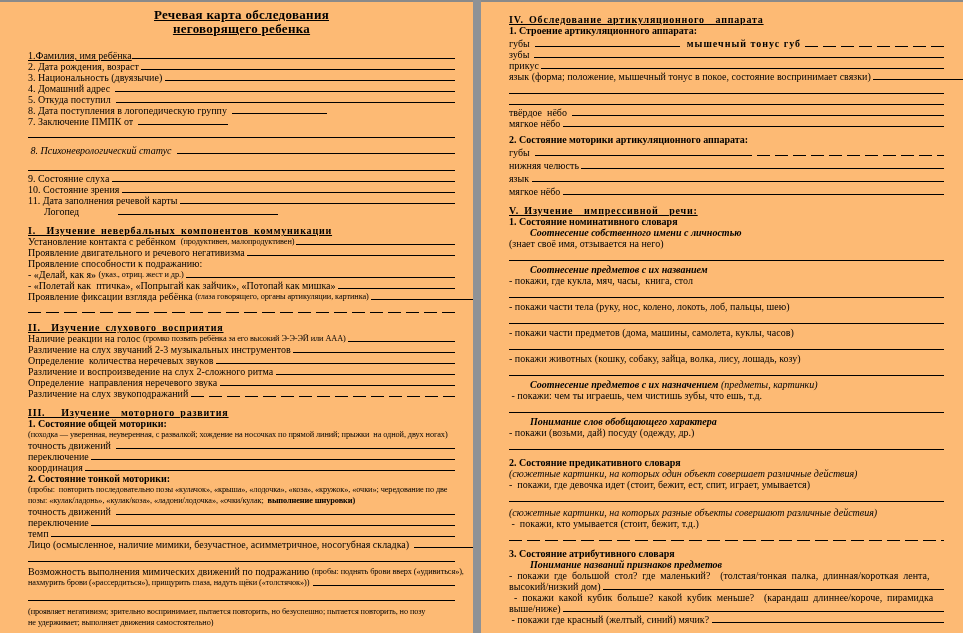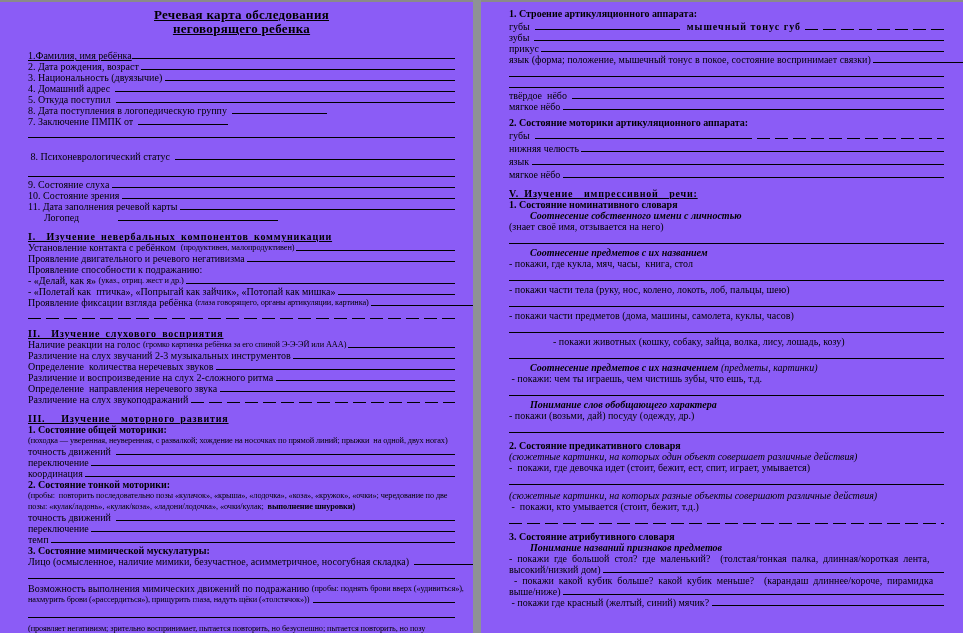--- a/index.html
+++ b/index.html
@@ -1,19 +1,19 @@
 <!DOCTYPE html>
 <html><head>
 <meta charset="utf-8">
 <style>
   html,body{margin:0;padding:0;background:#e8e8e8;}
   #screen{position:relative;width:963px;height:633px;background:#ffffff;overflow:hidden;
           font-family:"Liberation Serif","DejaVu Serif",serif;color:#000;}
   #topbar{position:absolute;top:0;left:0;width:100%;height:2px;background:#8a8a8a;}
-  .page{position:absolute;top:2px;bottom:0;overflow:hidden;background:#8b5cf6;box-sizing:border-box;}
+  .page{position:absolute;top:2px;bottom:0;overflow:hidden;background:#fdba74;box-sizing:border-box;}
   #page-left{left:0;width:473px;padding:6px 18px 0 28px;}
   #page-right{left:481px;width:482px;padding:6px 19px 0 28px;}
   #divider{position:absolute;top:0;left:473px;width:8px;height:633px;background:#8e9296;}
   .line{display:flex;align-items:flex-end;height:11px;line-height:11px;font-size:10px;white-space:pre;}
   .line.title{justify-content:center;height:14px;line-height:14px;}
   .line.title span{font-size:13px;font-weight:bold;text-decoration:underline;letter-spacing:.3px;}
   .line.h span{letter-spacing:.8px;word-spacing:2px;}
   .line.sp{word-spacing:2.4px;}
   .line.ind{padding-left:16px;gap:36px;}
   .s-b{font-weight:bold;}
@@ -35,64 +35,64 @@
       <div class="line title"><span class="s-bu">Речевая карта обследования</span></div>
       <div class="line title"><span class="s-bu">неговорящего ребенка</span></div>
       <div class="line" style="margin-top: 14px; text-decoration: underline;"><span>1.Фамилия, имя ребёнка</span><span class="fill"></span></div>
       <div class="line"><span>2. Дата рождения, возраст </span><span class="fill"></span></div>
       <div class="line"><span>3. Национальность (двуязычие) </span><span class="fill"></span></div>
       <div class="line"><span>4. Домашний адрес  </span><span class="fill"></span></div>
       <div class="line"><span>5. Откуда поступил  </span><span class="fill"></span></div>
       <div class="line"><span>8. Дата поступления в логопедическую группу  </span><span class="fill" style="flex: 0 0 95px;"></span></div>
       <div class="line"><span>7. Заключение ПМПК от  </span><span class="fill" style="flex: 0 0 90px;"></span></div>
       <div class="line" style="margin-top: 2px;"><span class="fill"></span></div>
-      <div class="line" style="margin-top: 11px;"><span> 8. Психоневрологический статус  </span><span class="fill"></span></div>
+      <div class="line" style="margin-top: 5px; font-style: italic;"><span> 8. Психоневрологический статус  </span><span class="fill"></span></div>
       <div class="line" style="margin-top: 6px;"><span class="fill"></span></div>
       <div class="line"><span>9. Состояние слуха </span><span class="fill"></span></div>
       <div class="line"><span>10. Состояние зрения </span><span class="fill"></span></div>
       <div class="line"><span>11. Дата заполнения речевой карты </span><span class="fill"></span></div>
       <div class="line ind"><span>Логопед </span><span class="fill" style="flex: 0 0 160px;"></span></div>
       <div class="line h" style="margin-top: 8px; align-items: flex-end;"><span class="s-bu">I.  Изучение невербальных компонентов коммуникации</span></div>
       <div class="line"><span>Установление контакта с ребёнком  </span><span class="s-sm">(продуктивен, малопродуктивен) </span><span class="fill"></span></div>
       <div class="line"><span>Проявление двигательного и речевого негативизма </span><span class="fill"></span></div>
       <div class="line"><span>Проявление способности к подражанию:</span></div>
       <div class="line"><span>- «Делай, как я» </span><span class="s-sm">(указ., отриц. жест и др.) </span><span class="fill"></span></div>
       <div class="line"><span>- «Полетай как  птичка», «Попрыгай как зайчик», «Потопай как мишка» </span><span class="fill"></span></div>
       <div class="line"><span>Проявление фиксации взгляда ребёнка </span><span class="s-sm">(глаза говорящего, органы артикуляции, картинка) </span><span class="fill" style="flex: 0 0 115px;"></span></div>
       <div class="line" style="margin-top: 2px;"><span class="fill d"></span></div>
       <div class="line h" style="margin-top: 7px;"><span class="s-bu">II.  Изучение слухового восприятия</span></div>
-      <div class="line"><span>Наличие реакции на голос </span><span class="s-sm">(громко картинка ребёнка за его спиной Э-Э-ЭЙ или ААА) </span><span class="fill"></span></div>
+      <div class="line"><span>Наличие реакции на голос </span><span class="s-sm">(громко позвать ребёнка за его высокий Э-Э-ЭЙ или ААА) </span><span class="fill"></span></div>
       <div class="line"><span>Различение на слух звучаний 2-3 музыкальных инструментов </span><span class="fill"></span></div>
       <div class="line"><span>Определение  количества неречевых звуков </span><span class="fill"></span></div>
       <div class="line"><span>Различение и воспроизведение на слух 2-сложного ритма </span><span class="fill"></span></div>
       <div class="line"><span>Определение  направления неречевого звука </span><span class="fill"></span></div>
       <div class="line"><span>Различение на слух звукоподражаний </span><span class="fill d"></span></div>
       <div class="line h" style="margin-top: 8px;"><span class="s-bu">III.   Изучение  моторного развития</span></div>
       <div class="line"><span class="s-b">1. Состояние общей моторики:</span></div>
       <div class="line"><span class="s-sm">(походка — уверенная, неуверенная, с развалкой; хождение на носочках по прямой линий; прыжки  на одной, двух ногах)</span></div>
       <div class="line"><span>точность движений  </span><span class="fill"></span></div>
       <div class="line"><span>переключение </span><span class="fill"></span></div>
       <div class="line"><span>координация </span><span class="fill"></span></div>
       <div class="line"><span class="s-b">2. Состояние тонкой моторики:</span></div>
       <div class="line"><span class="s-sm">(пробы:  повторить последовательно позы «кулачок», «крыша», «лодочка», «коза», «кружок», «очки»; чередование по две</span></div>
       <div class="line"><span class="s-sm">позы: «кулак/ладонь», «кулак/коза», «ладони/лодочка», «очки/кулак;  </span><span class="s-smb">выполнение шнуровки)</span></div>
       <div class="line"><span>точность движений  </span><span class="fill"></span></div>
       <div class="line"><span>переключение </span><span class="fill"></span></div>
       <div class="line"><span>темп </span><span class="fill"></span></div>
-      <div class="line"><span class="s-b">3. Состояние мимической мускулатуры:</span></div>
       <div class="line"><span>Лицо (осмысленное, наличие мимики, безучастное, асимметричное, носогубная складка)  </span><span class="fill" style="flex: 0 0 95px;"></span></div>
       <div class="line" style="margin-top: 3px;"><span class="fill"></span></div>
       <div class="line" style="margin-top: 2px;"><span>Возможность выполнения мимических движений по подражанию </span><span class="s-sm">(пробы: поднять брови вверх («удивиться»),</span></div>
       <div class="line"><span class="s-sm">нахмурить брови («рассердиться»), прищурить глаза, надуть щёки («толстячок»))  </span><span class="fill"></span></div>
       <div class="line" style="margin-top: 4px;"><span class="fill"></span></div>
       <div class="line" style="margin-top: 3px;"><span class="s-sm">(проявляет негативизм; зрительно воспринимает, пытается повторить, но безуспешно; пытается повторить, но позу</span></div>
       <div class="line"><span class="s-sm">не удерживает; выполняет движения самостоятельно)</span></div>
     </div>
   <div id="divider"></div>
   <div class="page" id="page-right">
+      <div class="line h" style="margin-top: 6px;"><span class="s-bu">IV. Обследование артикуляционного  аппарата</span></div>
       <div class="line"><span class="s-b">1. Строение артикуляционного аппарата:</span></div>
       <div class="line" style="margin-top: 2px;"><span>губы  </span><span class="fill" style="flex: 0 0 145px;"></span><span class="s-bls">  мышечный тонус губ </span><span class="fill d"></span></div>
       <div class="line"><span>зубы  </span><span class="fill"></span></div>
       <div class="line"><span>прикус </span><span class="fill"></span></div>
       <div class="line"><span>язык (форма; положение, мышечный тонус в покое, состояние воспринимает связки) </span><span class="fill" style="flex: 0 0 90px;"></span></div>
       <div class="line" style="margin-top: 3px;"><span class="fill"></span></div>
       <div class="line"><span class="fill"></span></div>
       <div class="line"><span>твёрдое  нёбо  </span><span class="fill"></span></div>
       <div class="line"><span>мягкое нёбо </span><span class="fill"></span></div>
       <div class="line" style="margin-top: 5px;"><span class="s-b">2. Состояние моторики артикуляционного аппарата:</span></div>
@@ -105,21 +105,21 @@
       <div class="line"><span class="s-bi">Соотнесение собственного имени с личностью</span></div>
       <div class="line"><span>(знает своё имя, отзывается на него)</span></div>
       <div class="line" style="margin-top: 3px;"><span class="fill"></span></div>
       <div class="line" style="margin-top: 1px;"><span class="s-bi">Соотнесение предметов с их названием</span></div>
       <div class="line"><span>- покажи, где кукла, мяч, часы,  книга, стол</span></div>
       <div class="line" style="margin-top: 3px;"><span class="fill"></span></div>
       <div class="line" style="margin-top: 1px;"><span>- покажи части тела (руку, нос, колено, локоть, лоб, пальцы, шею)</span></div>
       <div class="line" style="margin-top: 3px;"><span class="fill"></span></div>
       <div class="line" style="margin-top: 1px;"><span>- покажи части предметов (дома, машины, самолета, куклы, часов)</span></div>
       <div class="line" style="margin-top: 3px;"><span class="fill"></span></div>
-      <div class="line" style="margin-top: 1px; margin-left: 44px;"><span>- покажи животных (кошку, собаку, зайца, волка, лису, лошадь, козу)</span></div>
+      <div class="line" style="margin-top: 1px;"><span>- покажи животных (кошку, собаку, зайца, волка, лису, лошадь, козу)</span></div>
       <div class="line" style="margin-top: 3px;"><span class="fill"></span></div>
       <div class="line" style="margin-top: 1px;"><span class="s-bi">Соотнесение предметов с их назначением </span><span class="s-i">(предметы, картинки)</span></div>
       <div class="line"><span> - покажи: чем ты играешь, чем чистишь зубы, что ешь, т.д.</span></div>
       <div class="line" style="margin-top: 3px;"><span class="fill"></span></div>
       <div class="line" style="margin-top: 1px;"><span class="s-bi">Понимание слов обобщающего характера</span></div>
       <div class="line"><span>- покажи (возьми, дай) посуду (одежду, др.)</span></div>
       <div class="line" style="margin-top: 3px;"><span class="fill"></span></div>
       <div class="line" style="margin-top: 5px;"><span class="s-b">2. Состояние предикативного словаря</span></div>
       <div class="line"><span class="s-i">(сюжетные картинки, на которых один объект совершает различные действия)</span></div>
       <div class="line"><span>-  покажи, где девочка идет (стоит, бежит, ест, спит, играет, умывается)</span></div>

